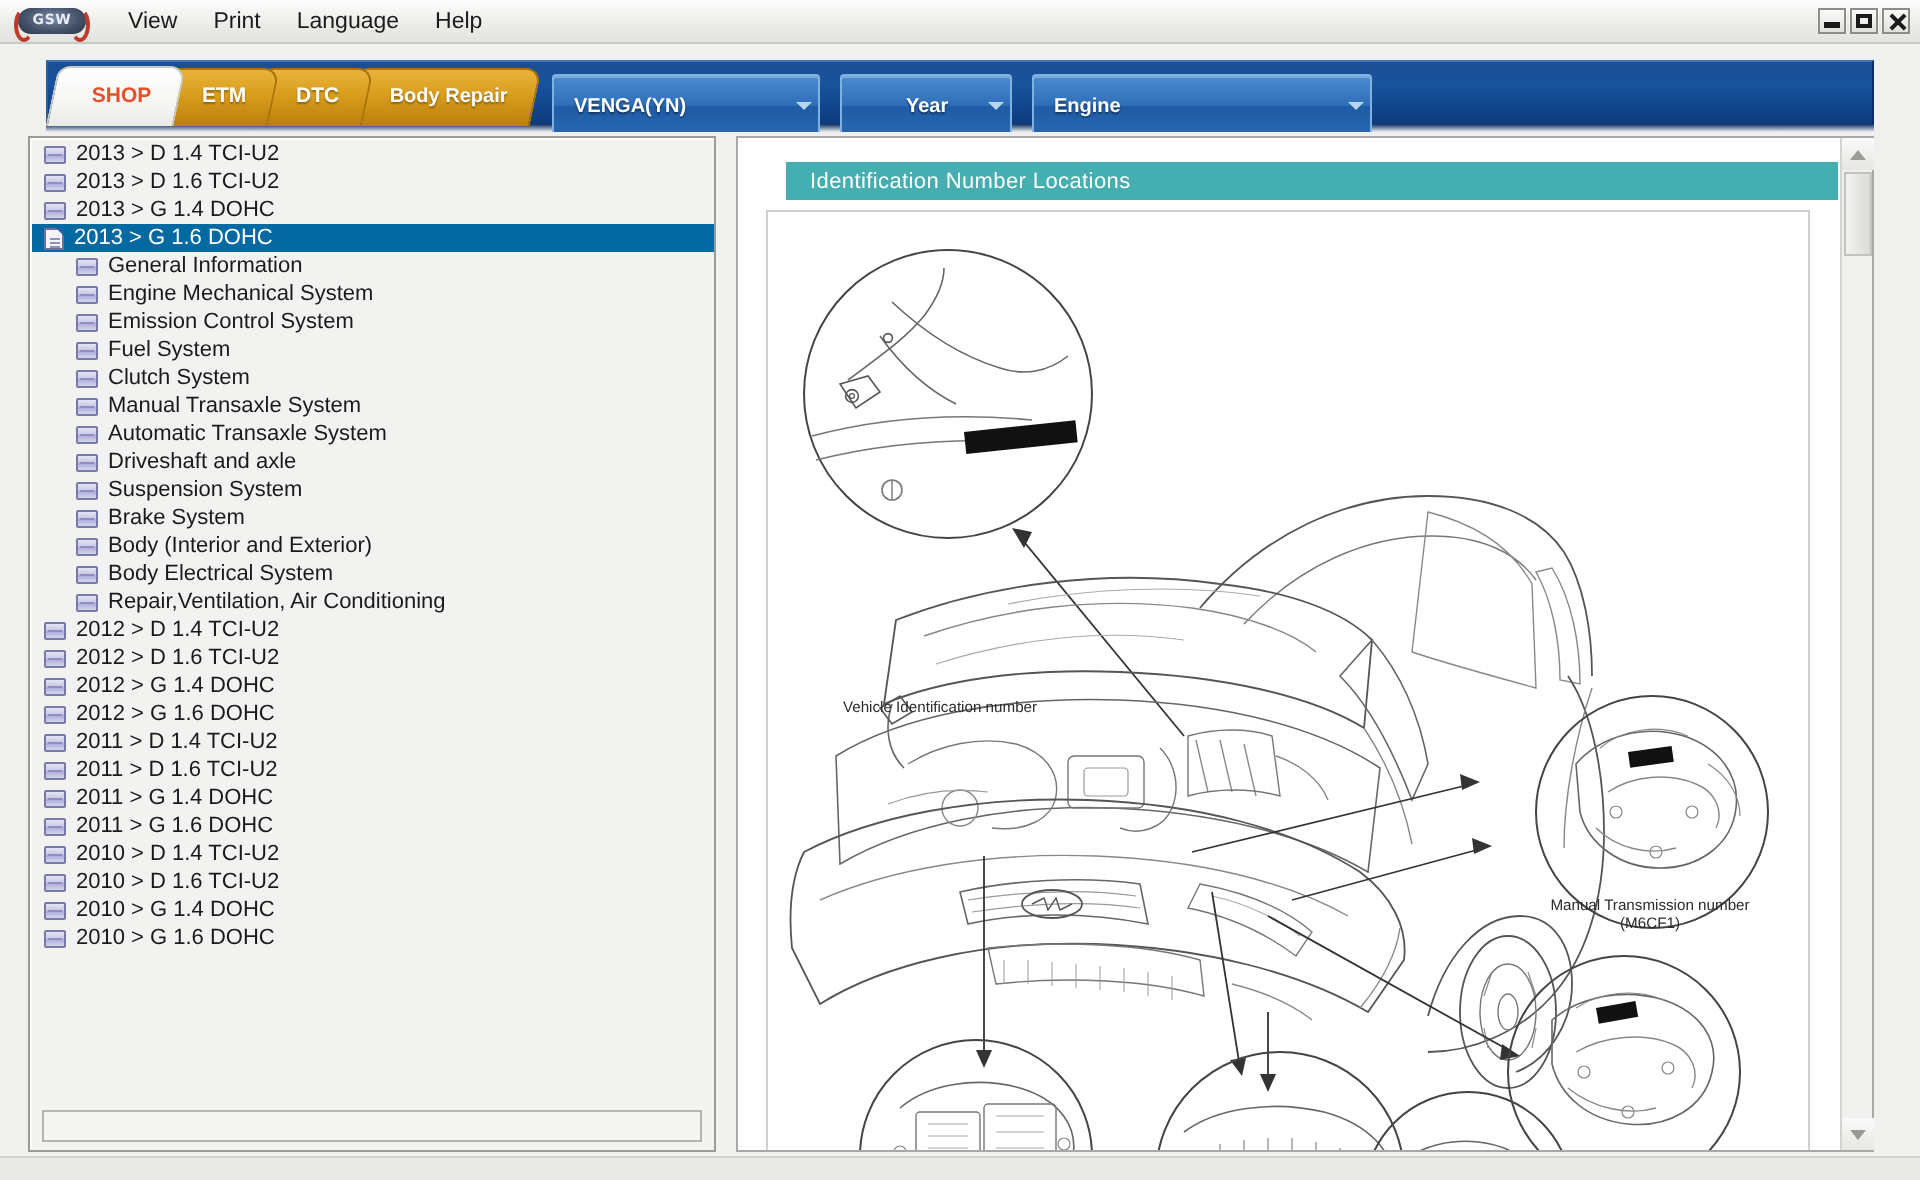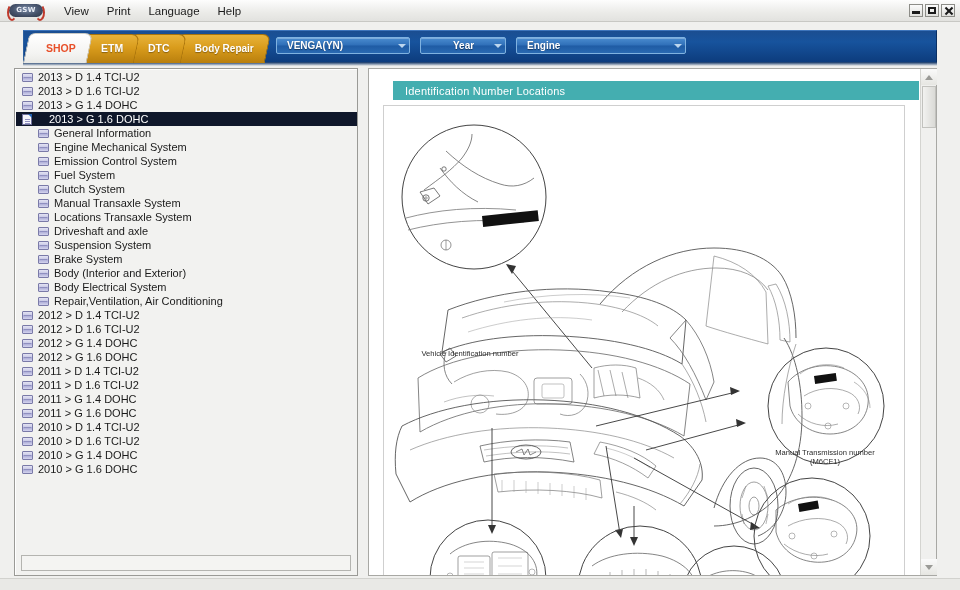--- a/index.html
+++ b/index.html
@@ -98,21 +98,21 @@
     background: linear-gradient(#e8b33a 0%, #d99c1c 45%, #b97f0d 100%);
     color: #ffffff;
     border: 1px solid #a9740c; border-bottom: none;
   }
   .tab-etm { z-index: 5; }
   .tab-dtc { z-index: 4; }
   .tab-body { z-index: 3; font-size: 10px; }
 
   
   .dd {
-    position: absolute; top: 37px; height: 17px;
+    position: absolute; top: 37px; height: 32px;
     background: linear-gradient(#4a8ccf 0%, #2f6fb8 48%, #1e5ba4 52%, #2a6ab2 100%);
     border: 1px solid #7fb2e0;
     border-radius: 2px;
     display: flex; align-items: center;
     box-shadow: inset 0 1px 0 rgba(255,255,255,.28);
   }
   .dd .dd-label {
     flex: 1; font-size: 10px; font-weight: bold; color: #ffffff;
     padding-left: 10px; white-space: nowrap; overflow: hidden;
     text-shadow: 0 1px 1px rgba(0,0,0,.45);
@@ -149,23 +149,22 @@
     background: #f2f2f0;
     overflow: hidden;
   }
   .tree-row {
     height: 14px; display: flex; align-items: center;
     font-size: 11px; color: #1a1a1a; white-space: nowrap;
     padding-left: 6px;
   }
   .tree-row.child { padding-left: 22px; }
   .tree-row.selected {
-    background: #0f172a; color: #ffffff;
+    background: #0369a1; color: #ffffff;
     width: 100%;
-    gap: 12px;
   }
   .ticon {
     width: 11px; height: 9px; margin-right: 5px; flex: 0 0 auto;
     background: linear-gradient(#e3e3f3 0%, #c9c9e6 45%, #a9a9d4 50%, #d4d4ee 100%);
     border: 1px solid #7a7aa8;
     border-radius: 1px;
     position: relative;
   }
   .ticon::after {
     content:""; position:absolute; left:1px; right:1px; top:3px; height:1px;
@@ -352,21 +351,21 @@
       <div class="tree-row child">
         <span class="ticon"></span>
         <span>Clutch System</span>
       </div>
       <div class="tree-row child">
         <span class="ticon"></span>
         <span>Manual Transaxle System</span>
       </div>
       <div class="tree-row child">
         <span class="ticon"></span>
-        <span>Locations Transaxle System</span>
+        <span>Automatic Transaxle System</span>
       </div>
       <div class="tree-row child">
         <span class="ticon"></span>
         <span>Driveshaft and axle</span>
       </div>
       <div class="tree-row child">
         <span class="ticon"></span>
         <span>Suspension System</span>
       </div>
       <div class="tree-row child">

